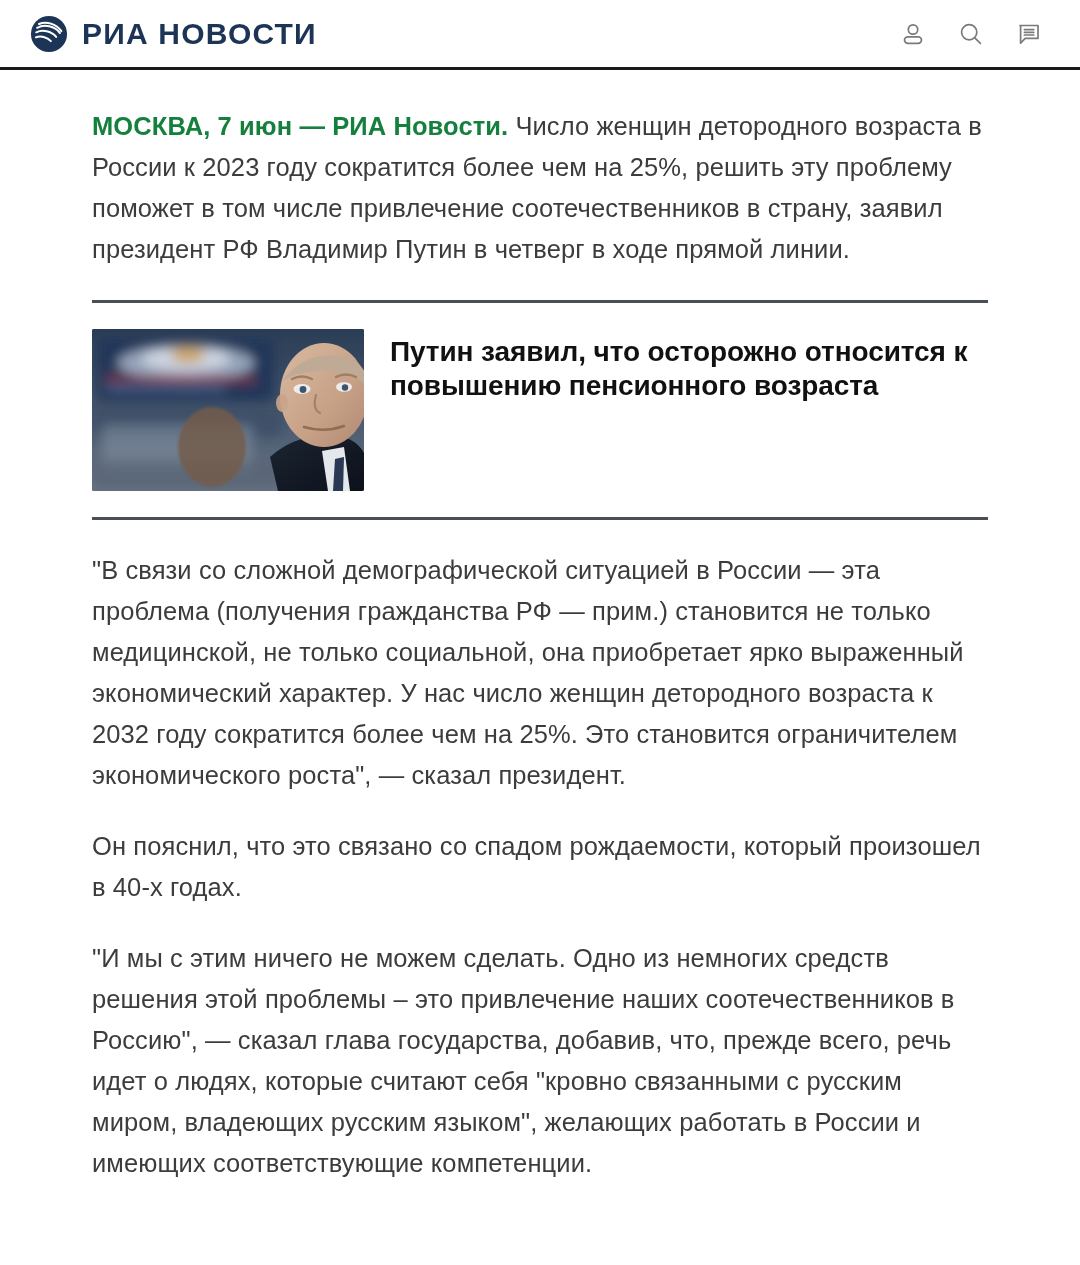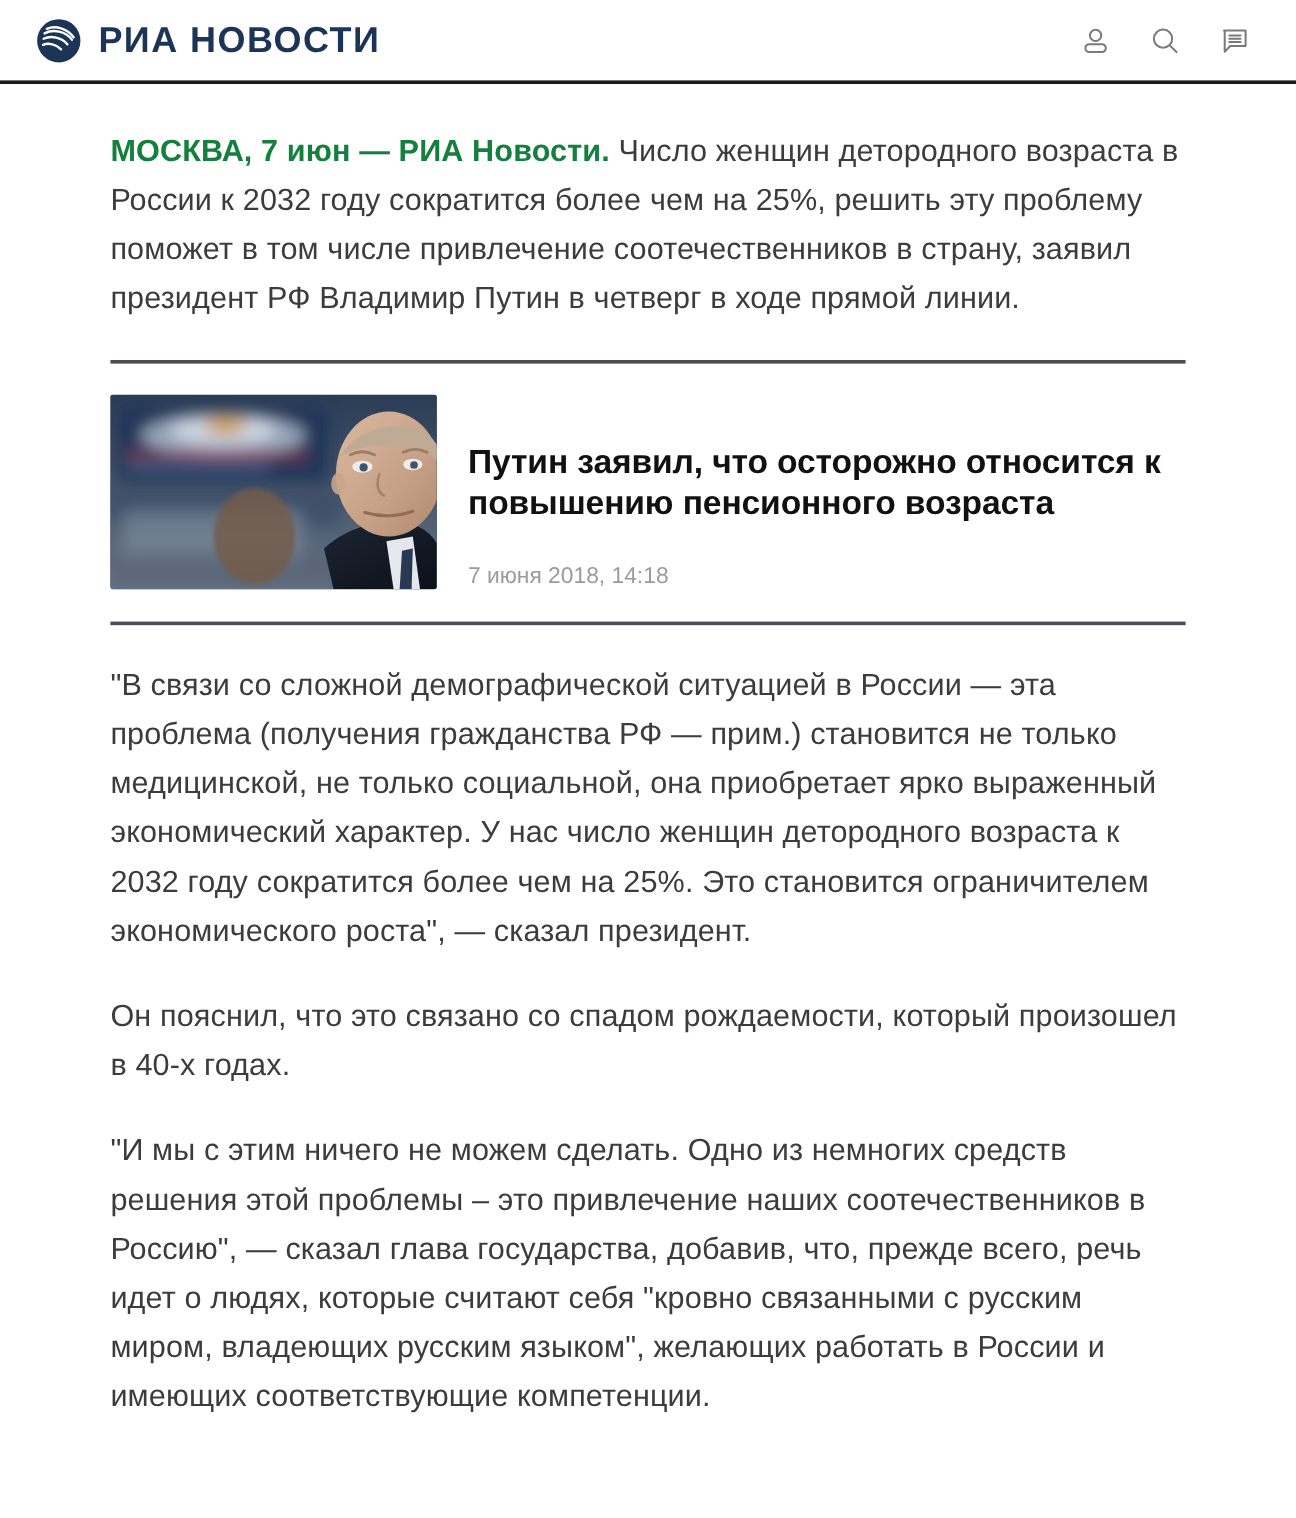--- a/index.html
+++ b/index.html
@@ -105,21 +105,20 @@
     border-radius: 2px;
     overflow: hidden;
     position: relative;
     background: #2c3a4d;
   }
   .embed-thumb svg { display: block; width: 100%; height: 100%; }
   .embed-meta {
     flex: 1 1 auto;
     padding-top: 6px;
     min-width: 0;
-    margin-top: 33px;
   }
   .embed-title {
     font-size: 28px;
     line-height: 34px;
     font-weight: bold;
     color: #111111;
     margin: 0 0 34px 0;
     letter-spacing: -0.1px;
   }
   .embed-date {
@@ -172,21 +171,21 @@
         <line x1="10.4" y1="13.3" x2="19.8" y2="13.3"></line>
         <line x1="10.4" y1="16.0" x2="19.8" y2="16.0"></line>
       </svg>
     </span>
 
   </nav>
 </header>
 
 <main class="article">
 
-  <p class="para"><span class="lead-src">МОСКВА, 7 июн — РИА Новости.</span><span> Число женщин детородного возраста в России к 2032 году сократится более чем на 25%, решить эту проблему поможет в том числе привлечение соотечественников в страну, заявил президент РФ Владимир Путин в четверг в ходе прямой линии.</span></p>
+  <p class="para"><span class="lead-src">МОСКВА, 7 июн — РИА Новости.</span><span> Число женщин детородного возраста в России к 2023 году сократится более чем на 25%, решить эту проблему поможет в том числе привлечение соотечественников в страну, заявил президент РФ Владимир Путин в четверг в ходе прямой линии.</span></p>
 
   <hr class="embed-rule">
 
   <a class="embed-card" href="#">
     <span class="embed-thumb">
       <svg viewBox="0 0 272 162" preserveAspectRatio="none" xmlns="http://www.w3.org/2000/svg" aria-hidden="true">
         <defs>
           <linearGradient id="bgGrad" x1="0" y1="0" x2="0" y2="1">
             <stop offset="0%" stop-color="#2d3f59"></stop>
             <stop offset="45%" stop-color="#46566d"></stop>
@@ -249,21 +248,20 @@
           <path d="M190 78 Q186 92 196 100" stroke="#bd9madeup" stroke-width="0" fill="none"></path>
           <ellipse cx="190" cy="74" rx="6" ry="9" fill="#d6ad90" opacity="0.9"></ellipse>
         </g>
 
         <rect x="0" y="0" width="272" height="162" fill="#16233a" opacity="0.06"></rect>
       </svg>
     </span>
 
     <span class="embed-meta">
       <span class="embed-title" style="display:block;">Путин заявил, что осторожно относится к повышению пенсионного возраста</span>
-      <span class="embed-date" style="display:block;">7 июня 2018, 14:18</span>
     </span>
   </a>
 
   <hr class="embed-rule">
 
   <div style="height:30px"></div>
 
   <p class="para">"В связи со сложной демографической ситуацией в России — эта проблема (получения гражданства РФ — прим.) становится не только медицинской, не только социальной, она приобретает ярко выраженный экономический характер. У нас число женщин детородного возраста к 2032 году сократится более чем на 25%. Это становится ограничителем экономического роста", — сказал президент.</p>
   <p class="para">Он пояснил, что это связано со спадом рождаемости, который произошел в 40-х годах.</p>
   <p class="para">"И мы с этим ничего не можем сделать. Одно из немногих средств решения этой проблемы – это привлечение наших соотечественников в Россию", — сказал глава государства, добавив, что, прежде всего, речь идет о людях, которые считают себя "кровно связанными с русским миром, владеющих русским языком", желающих работать в России и имеющих соответствующие компетенции.</p>

